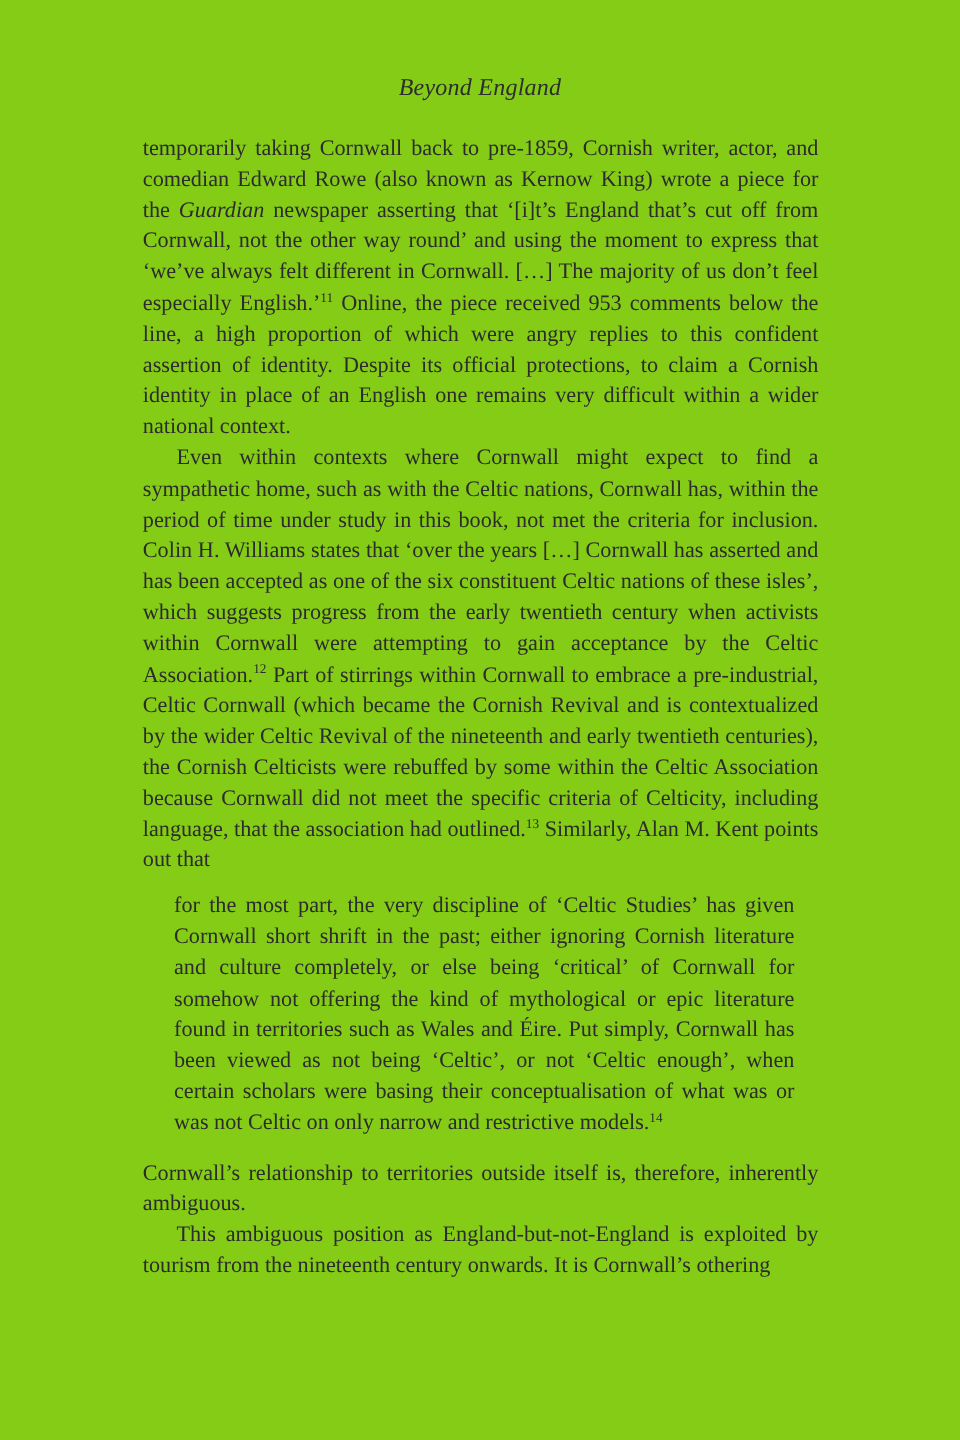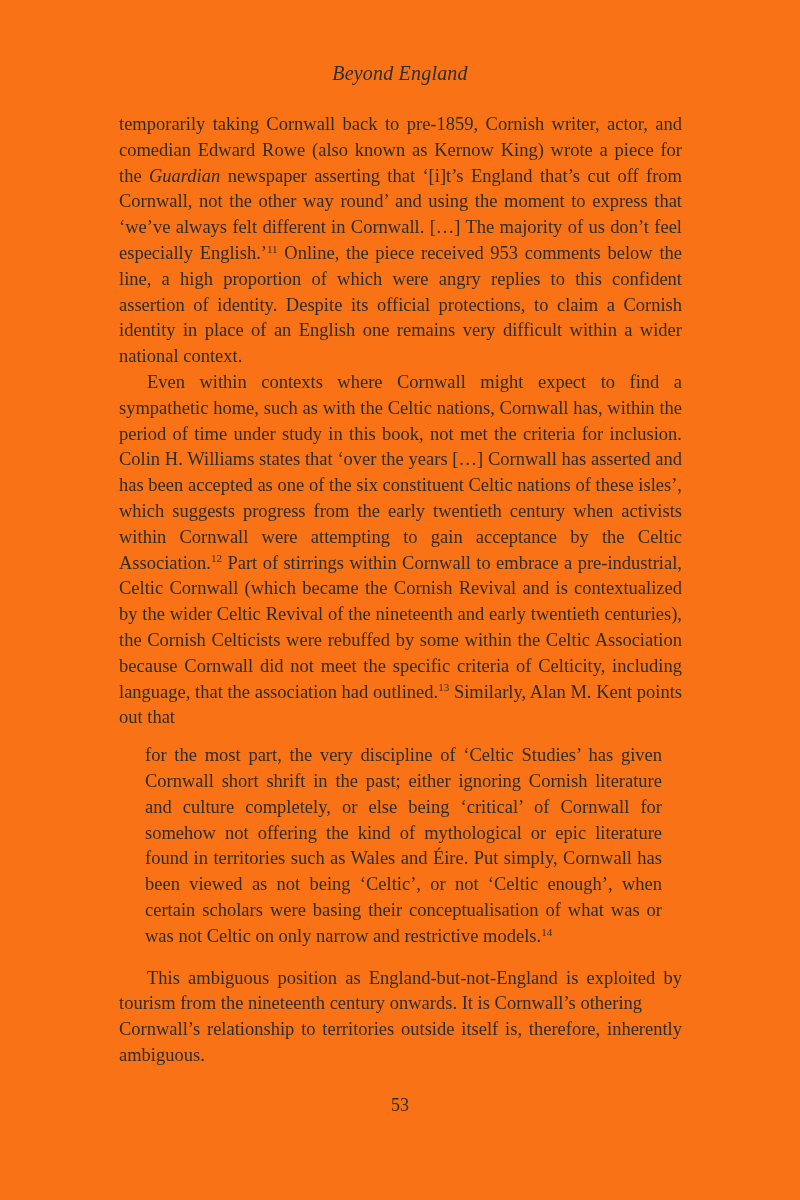--- a/index.html
+++ b/index.html
@@ -4,21 +4,21 @@
 <style>
   html, body {
     margin: 0;
     padding: 0;
     background: #ffffff;
   }
   .page {
     position: relative;
     width: 800px;
     height: 1200px;
-    background: #f97316;
+    background: #84cc16;
     font-family: "Liberation Serif", "DejaVu Serif", serif;
     color: #2d2d2d;
     overflow: hidden;
   }
   .running-head {
     position: absolute;
     top: 62px;
     left: 0;
     right: 0;
     text-align: center;
@@ -69,18 +69,17 @@
 </head>
 <body>
 
 <div class="page">
   <div class="running-head">Beyond England</div>
 
   <main class="body-text">
       <p class="para"><span>temporarily taking Cornwall back to pre-1859, Cornish writer, actor, and comedian Edward Rowe (also known as Kernow King) wrote a piece for the </span><em>Guardian</em><span> newspaper asserting that ‘[i]t’s England that’s cut off from Cornwall, not the other way round’ and using the moment to express that ‘we’ve always felt different in Cornwall. […] The majority of us don’t feel especially English.’</span><sup>11</sup><span> Online, the piece received 953 comments below the line, a high proportion of which were angry replies to this confident assertion of identity. Despite its official protections, to claim a Cornish identity in place of an English one remains very difficult within a wider national context.</span></p>
       <p class="para indent"><span>Even within contexts where Cornwall might expect to find a sympathetic home, such as with the Celtic nations, Cornwall has, within the period of time under study in this book, not met the criteria for inclusion. Colin H. Williams states that ‘over the years […] Cornwall has asserted and has been accepted as one of the six constituent Celtic nations of these isles’, which suggests progress from the early twentieth century when activists within Cornwall were attempting to gain acceptance by the Celtic Association.</span><sup>12</sup><span> Part of stirrings within Cornwall to embrace a pre-industrial, Celtic Cornwall (which became the Cornish Revival and is contextualized by the wider Celtic Revival of the nineteenth and early twentieth centuries), the Cornish Celticists were rebuffed by some within the Celtic Association because Cornwall did not meet the specific criteria of Celticity, including language, that the association had outlined.</span><sup>13</sup><span> Similarly, Alan M. Kent points out that</span></p>
       <p class="quote"><span>for the most part, the very discipline of ‘Celtic Studies’ has given Cornwall short shrift in the past; either ignoring Cornish literature and culture completely, or else being ‘critical’ of Cornwall for somehow not offering the kind of mythological or epic literature found in territories such as Wales and Éire. Put simply, Cornwall has been viewed as not being ‘Celtic’, or not ‘Celtic enough’, when certain scholars were basing their conceptualisation of what was or was not Celtic on only narrow and restrictive models.</span><sup>14</sup></p>
+      <p class="para"><span>Cornwall’s relationship to territories outside itself is, therefore, inherently ambiguous.</span></p>
       <p class="para indent"><span>This ambiguous position as England-but-not-England is exploited by tourism from the nineteenth century onwards. It is Cornwall’s othering</span></p>
-      <p class="para"><span>Cornwall’s relationship to territories outside itself is, therefore, inherently ambiguous.</span></p>
     </main>
 
-  <div class="page-number">53</div>
 </div>
 
 </body></html>

